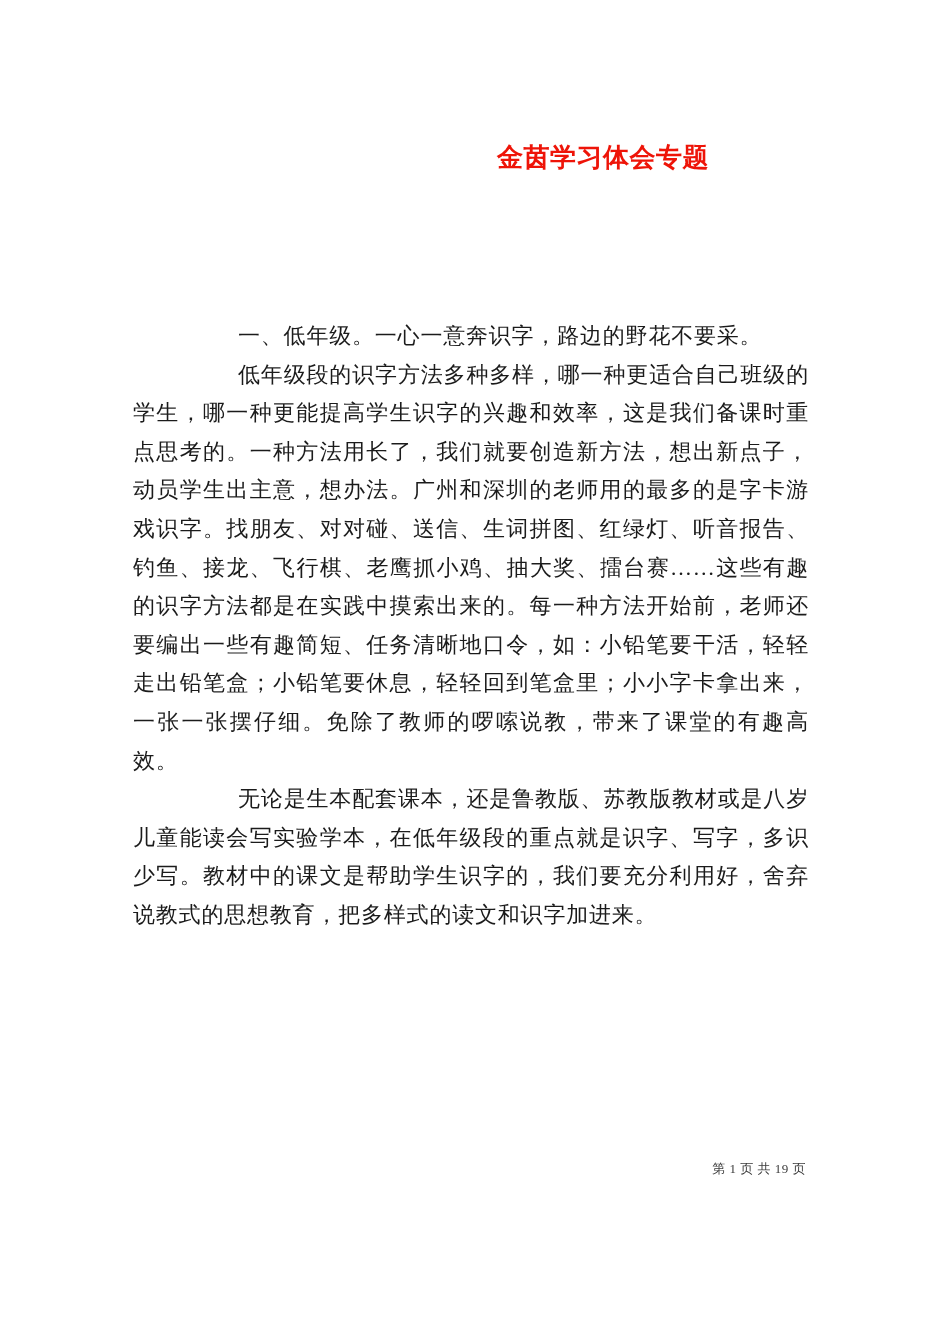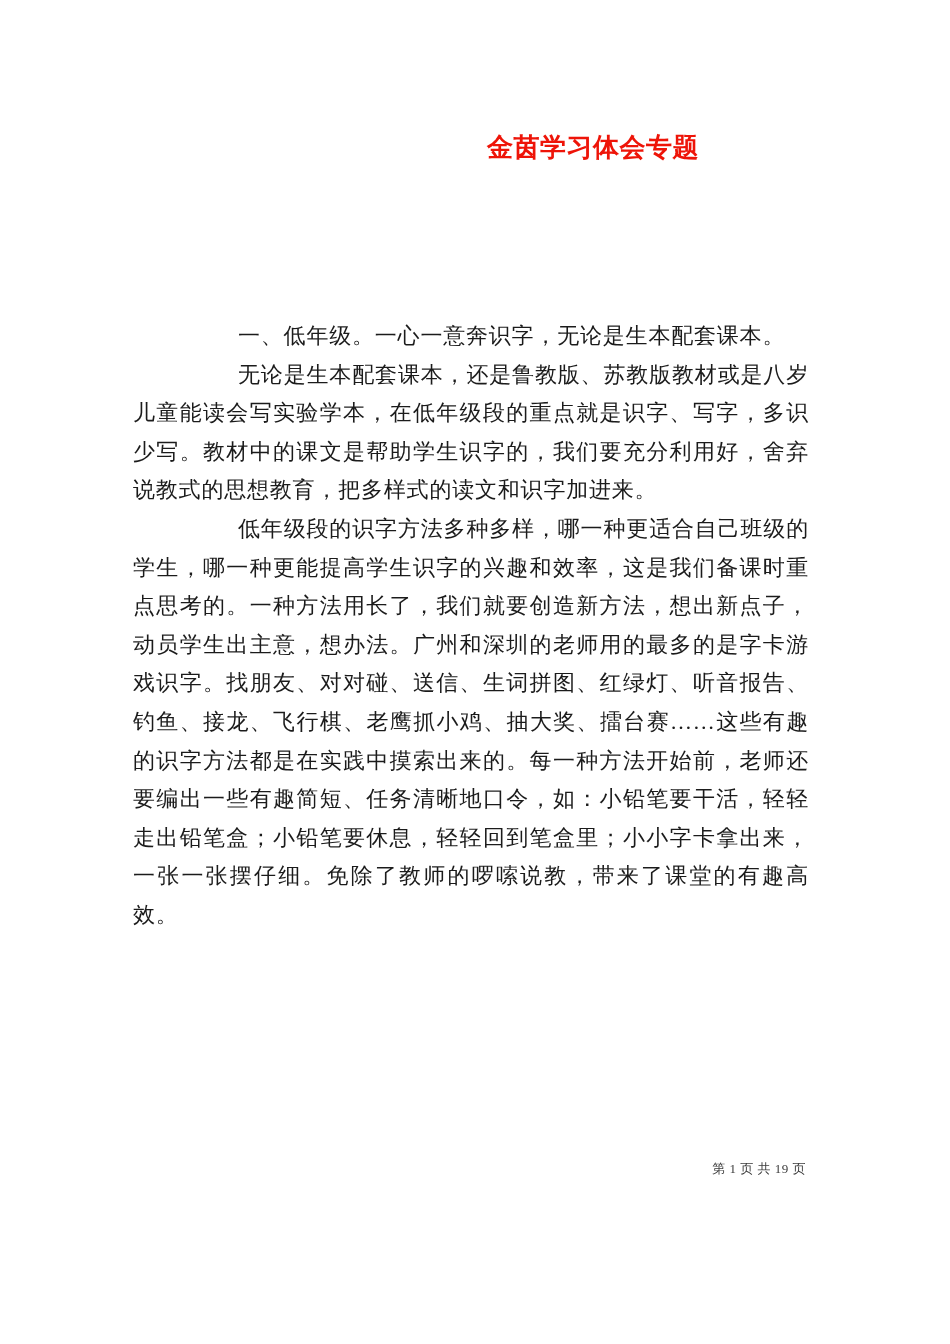--- a/index.html
+++ b/index.html
@@ -12,21 +12,21 @@
     width: 950px;
     height: 1344px;
     background: #ffffff;
     overflow: hidden;
     font-family: "Liberation Serif", "DejaVu Serif", serif;
   }
   .doc-title {
     position: absolute;
     left: 487px;
     top: 131px;
-    margin: 0;
+    margin: 10px;
     font-size: 26px;
     line-height: 34px;
     font-weight: bold;
     color: #ee1408;
     white-space: nowrap;
     letter-spacing: 0.5px;
   }
   .doc-body {
     position: absolute;
     left: 133px;
@@ -56,20 +56,20 @@
   }
 </style>
 </head>
 <body>
 
 <div class="page">
 
   <h1 class="doc-title">金茵学习体会专题</h1>
 
   <div class="doc-body">
-    <p>一、低年级。一心一意奔识字，无论是生本配套课本。</p>
+    <p>一、低年级。一心一意奔识字，路边的野花不要采。</p>
+    <p>低年级段的识字方法多种多样，哪一种更适合自己班级的学生，哪一种更能提高学生识字的兴趣和效率，这是我们备课时重点思考的。一种方法用长了，我们就要创造新方法，想出新点子，动员学生出主意，想办法。广州和深圳的老师用的最多的是字卡游戏识字。找朋友、对对碰、送信、生词拼图、红绿灯、听音报告、钓鱼、接龙、飞行棋、老鹰抓小鸡、抽大奖、擂台赛……这些有趣的识字方法都是在实践中摸索出来的。每一种方法开始前，老师还要编出一些有趣简短、任务清晰地口令，如：小铅笔要干活，轻轻走出铅笔盒；小铅笔要休息，轻轻回到笔盒里；小小字卡拿出来，一张一张摆仔细。免除了教师的啰嗦说教，带来了课堂的有趣高效。</p>
     <p>无论是生本配套课本，还是鲁教版、苏教版教材或是八岁儿童能读会写实验学本，在低年级段的重点就是识字、写字，多识少写。教材中的课文是帮助学生识字的，我们要充分利用好，舍弃说教式的思想教育，把多样式的读文和识字加进来。</p>
-    <p>低年级段的识字方法多种多样，哪一种更适合自己班级的学生，哪一种更能提高学生识字的兴趣和效率，这是我们备课时重点思考的。一种方法用长了，我们就要创造新方法，想出新点子，动员学生出主意，想办法。广州和深圳的老师用的最多的是字卡游戏识字。找朋友、对对碰、送信、生词拼图、红绿灯、听音报告、钓鱼、接龙、飞行棋、老鹰抓小鸡、抽大奖、擂台赛……这些有趣的识字方法都是在实践中摸索出来的。每一种方法开始前，老师还要编出一些有趣简短、任务清晰地口令，如：小铅笔要干活，轻轻走出铅笔盒；小铅笔要休息，轻轻回到笔盒里；小小字卡拿出来，一张一张摆仔细。免除了教师的啰嗦说教，带来了课堂的有趣高效。</p>
   </div>
 
   <div class="page-footer">第 1 页 共 19 页</div>
 
 </div>
 
 </body></html>

